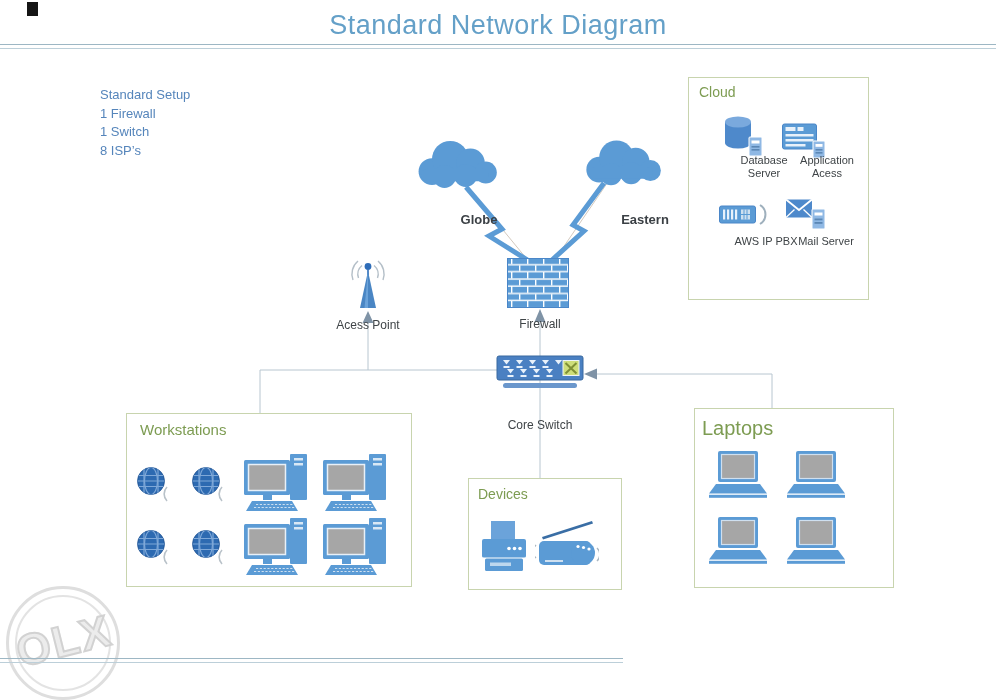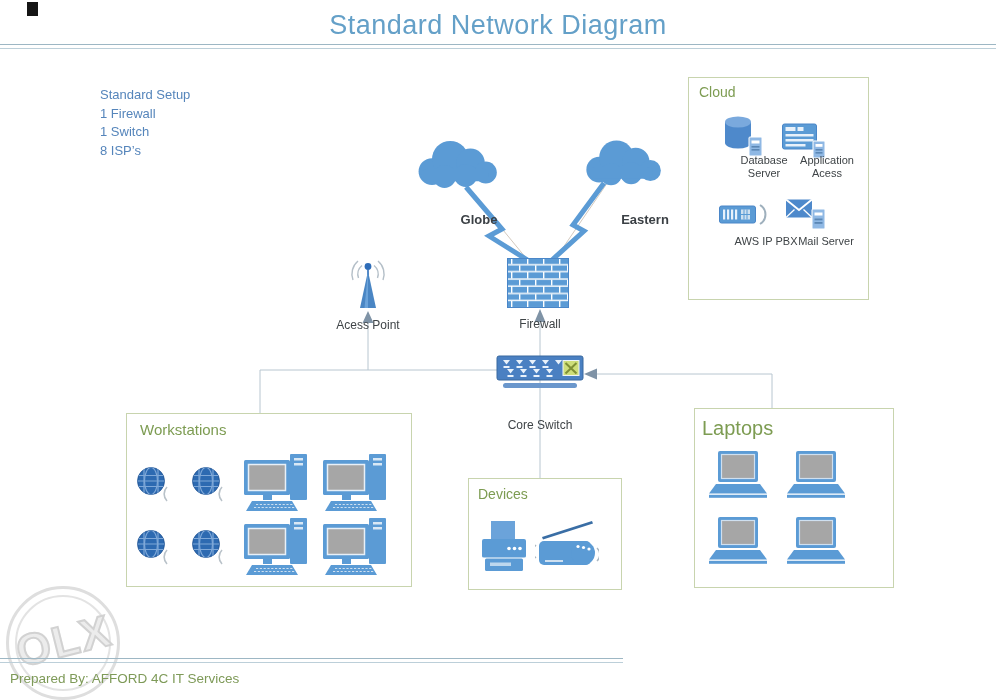--- a/index.html
+++ b/index.html
@@ -382,15 +382,14 @@
     </svg>
     <svg class="abs" style="left:90px;top:108px" width="62" height="48" viewBox="0 0 62 48">
       <rect x="11" y="0" width="40" height="31" rx="2" fill="#5b9bd5"></rect>
       <rect x="14.5" y="3.5" width="33" height="24" fill="#a6a6a6" stroke="#cfe0f0" stroke-width="1.2"></rect>
       <polygon points="9,33 53,33 60,42.6 2,42.6" fill="#5b9bd5"></polygon>
       <rect x="2" y="43.8" width="58" height="3" fill="#5b9bd5"></rect>
     </svg>
   </div>
 
   <div class="bottom-rule"></div>
-  <div class="footer-text">Prepared By: AFFORD 4C IT Services</div>
 
 </div>
 
 </body></html>

